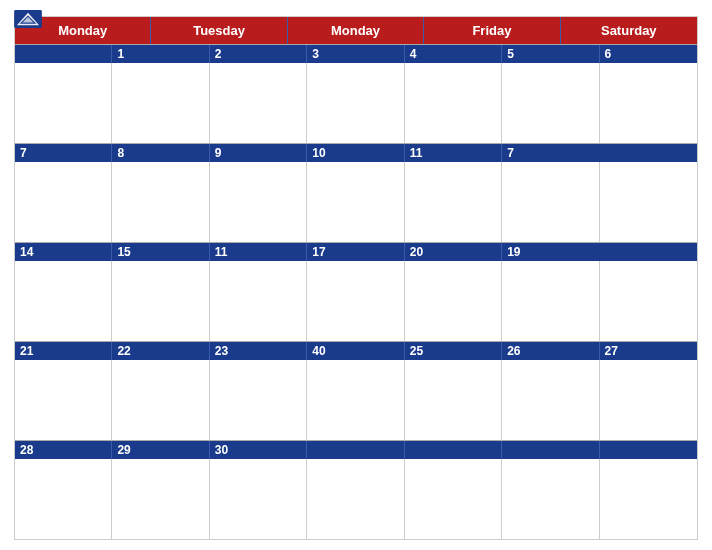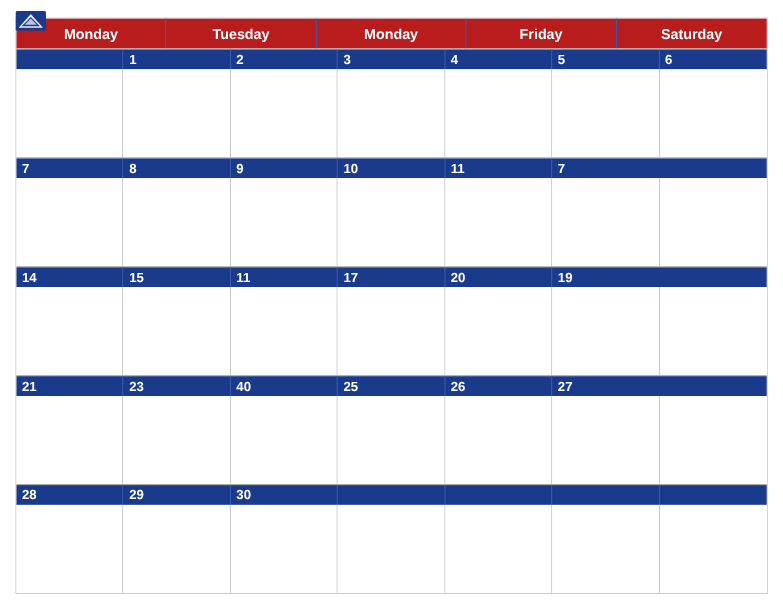--- a/index.html
+++ b/index.html
@@ -205,20 +205,21 @@
             <div class="week-content-cell"></div>
             <div class="week-content-cell"></div>
             <div class="week-content-cell"></div>
             <div class="week-content-cell"></div>
             <div class="week-content-cell"></div>
           </div>
         </div>
         <div class="week-block">
           <div class="week-dates">
             <div class="week-date-cell">21</div>
+            <div class="week-date-cell">22</div>
             <div class="week-date-cell">23</div>
             <div class="week-date-cell">40</div>
             <div class="week-date-cell">25</div>
             <div class="week-date-cell">26</div>
             <div class="week-date-cell">27</div>
           </div>
           <div class="week-content">
             <div class="week-content-cell"></div>
             <div class="week-content-cell"></div>
             <div class="week-content-cell"></div>

